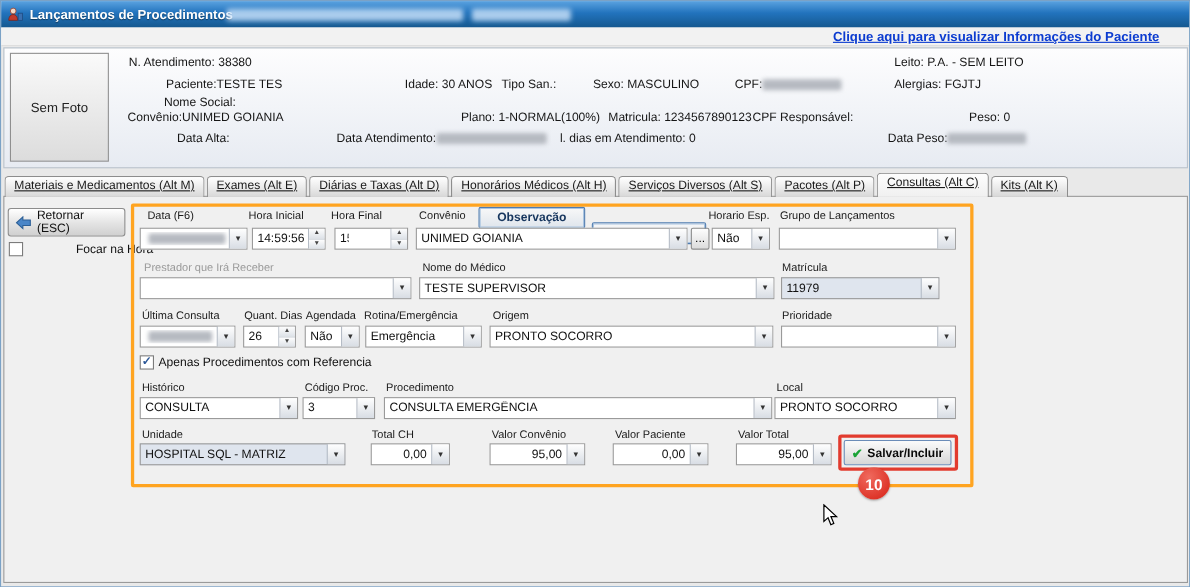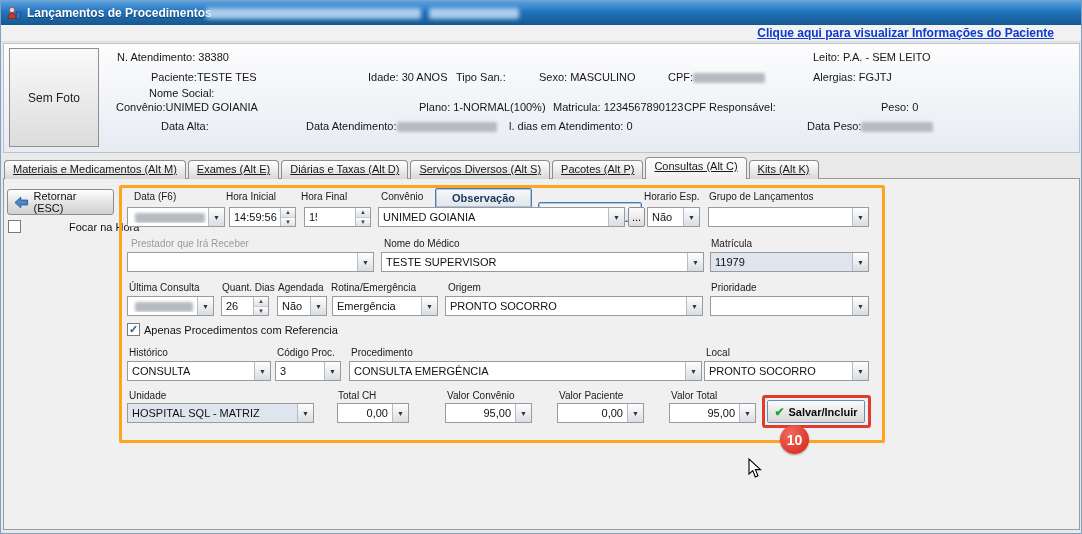--- a/index.html
+++ b/index.html
@@ -116,20 +116,21 @@
 
   <div class="ptext" style="left:160px;top:119px;"><span>Data Alta:</span></div>
   <div class="ptext" style="left:305px;top:119px;"><span>Data Atendimento:</span><span class="redacted" style="width:100px;"></span></div>
   <div class="ptext" style="left:508px;top:119px;"><span>l. dias em Atendimento:</span> <span>0</span></div>
   <div class="ptext" style="left:806px;top:119px;"><span>Data Peso:</span><span class="redacted" style="width:72px;"></span></div>
 
   <div class="tabs-row">
     <div class="tab">Materiais e Medicamentos (Alt M)</div>
     <div class="tab">Exames (Alt E)</div>
     <div class="tab">Diárias e Taxas (Alt D)</div>
+    <div class="tab">Honorários Médicos (Alt H)</div>
     <div class="tab">Serviços Diversos (Alt S)</div>
     <div class="tab">Pacotes (Alt P)</div>
     <div class="tab active">Consultas (Alt C)</div>
     <div class="tab">Kits (Alt K)</div>
   </div>
 
   <div class="content-panel"></div>
 
   <div class="btn-retornar">
     <svg width="15" height="13" viewBox="0 0 15 13">
@@ -190,21 +191,21 @@
   <div class="flabel" style="left:710px;top:237px;">Matrícula</div>
 
   <div class="combo" style="left:126px;top:251px;width:247px;">
     <span class="cval"></span>
     <span class="carrow">▼</span>
   </div>
   <div class="combo" style="left:380px;top:251px;width:323px;">
     <span class="cval">TESTE SUPERVISOR</span>
     <span class="carrow">▼</span>
   </div>
-  <div class="combo disabled" style="left:709px;top:251px;width:159px;gap:42px;">
+  <div class="combo disabled" style="left:709px;top:251px;width:144px;gap:42px;">
     <span class="cval">11979</span>
     <span class="carrow">▼</span>
   </div>
 
   <div class="flabel" style="left:128px;top:281px;">Última Consulta</div>
   <div class="flabel" style="left:221px;top:281px;">Quant. Dias</div>
   <div class="flabel" style="left:277px;top:281px;">Agendada</div>
   <div class="flabel" style="left:330px;top:281px;">Rotina/Emergência</div>
   <div class="flabel" style="left:447px;top:281px;">Origem</div>
   <div class="flabel" style="left:710px;top:281px;">Prioridade</div>

